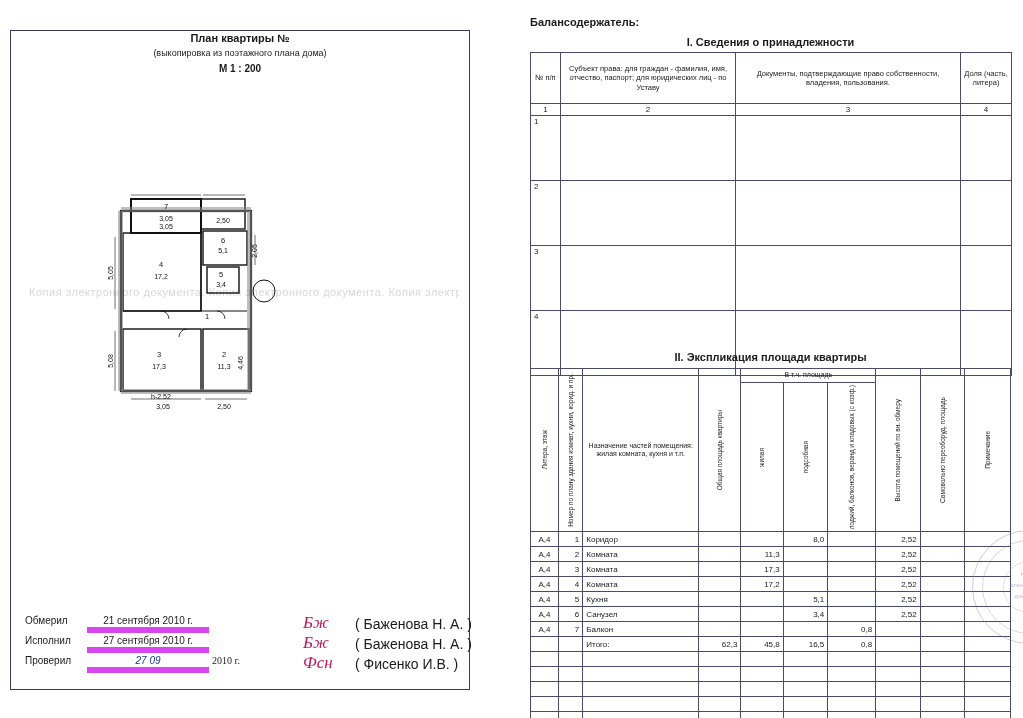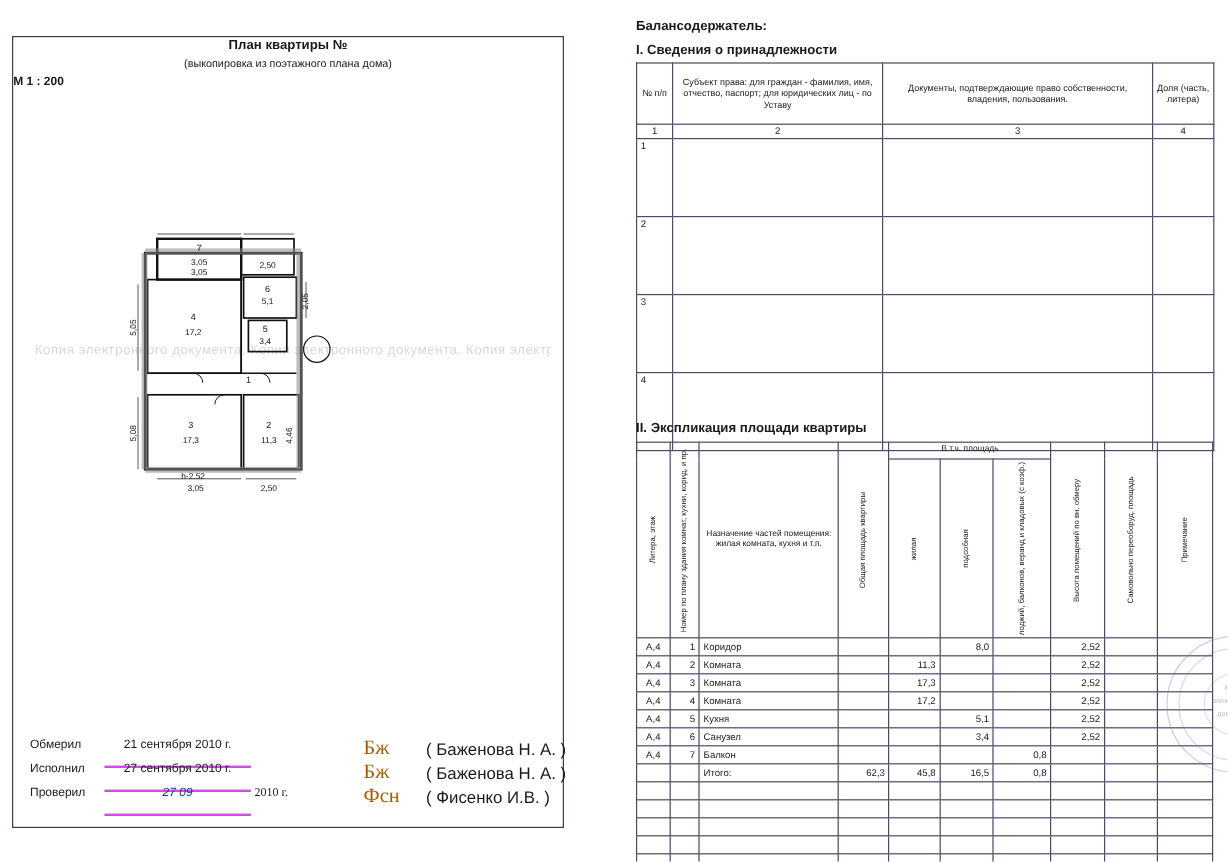--- a/index.html
+++ b/index.html
@@ -36,21 +36,21 @@
     font-weight: bold;
     line-height: 1.45;
   }
   .plan-sub {
     text-align: center;
     font-size: 9px;
     font-weight: normal;
     line-height: 1.5;
   }
   .plan-scale {
-    text-align: left;
+    text-align: center;
     font-size: 10px;
     font-weight: bold;
     margin-top: 3px;
   }
 
   
   .plan-area {
     position: absolute;
     left: 0;
     top: 120px;
@@ -87,42 +87,43 @@
     height: 18px;
     margin-bottom: 2px;
     position: relative;
   }
   .sig-label {
     width: 62px;
     font-size: 10px;
   }
   .sig-date {
     width: 122px;
-    border-bottom: 2px solid #d946ef;
+    border-bottom: 6px solid #d946ef;
     text-align: center;
     font-size: 10px;
-    padding-bottom: 12px;
+    padding-bottom: 1px;
   }
   .sig-date.blank { color: #123a8a; font-style: italic; }
   .sig-tail { font-size: 10px; padding-left: 3px; font-family: Liberation Serif, serif; }
   .sig-name {
     position: absolute;
     left: 330px;
     bottom: 1px;
     font-size: 14px;
     white-space: nowrap;
   }
   .sig-scribble {
     position: absolute;
     left: 278px;
     bottom: -2px;
     width: 62px;
     height: 22px;
-    color: #a16207;
+    color: #be185d;
     font-family: "Liberation Serif", serif;
+    font-style: italic;
     font-size: 17px;
     overflow: hidden;
   }
 
   
   .right-pane {
     position: absolute;
     left: 492px;
     top: 0;
     width: 531px;
@@ -130,20 +131,21 @@
   }
   .balance-line {
     position: absolute;
     left: 38px;
     top: 16px;
     font-size: 11px;
     font-weight: bold;
     text-align: right;
   }
   .sec-title {
+    text-align: center;
     font-size: 11px;
     font-weight: bold;
   }
   #sec1-title { position: absolute; left: 38px; top: 36px; width: 481px; }
   #sec2-title { position: absolute; left: 38px; top: 351px; width: 481px; }
 
   table.grid {
     border-collapse: collapse;
     table-layout: fixed;
     font-size: 8px;

